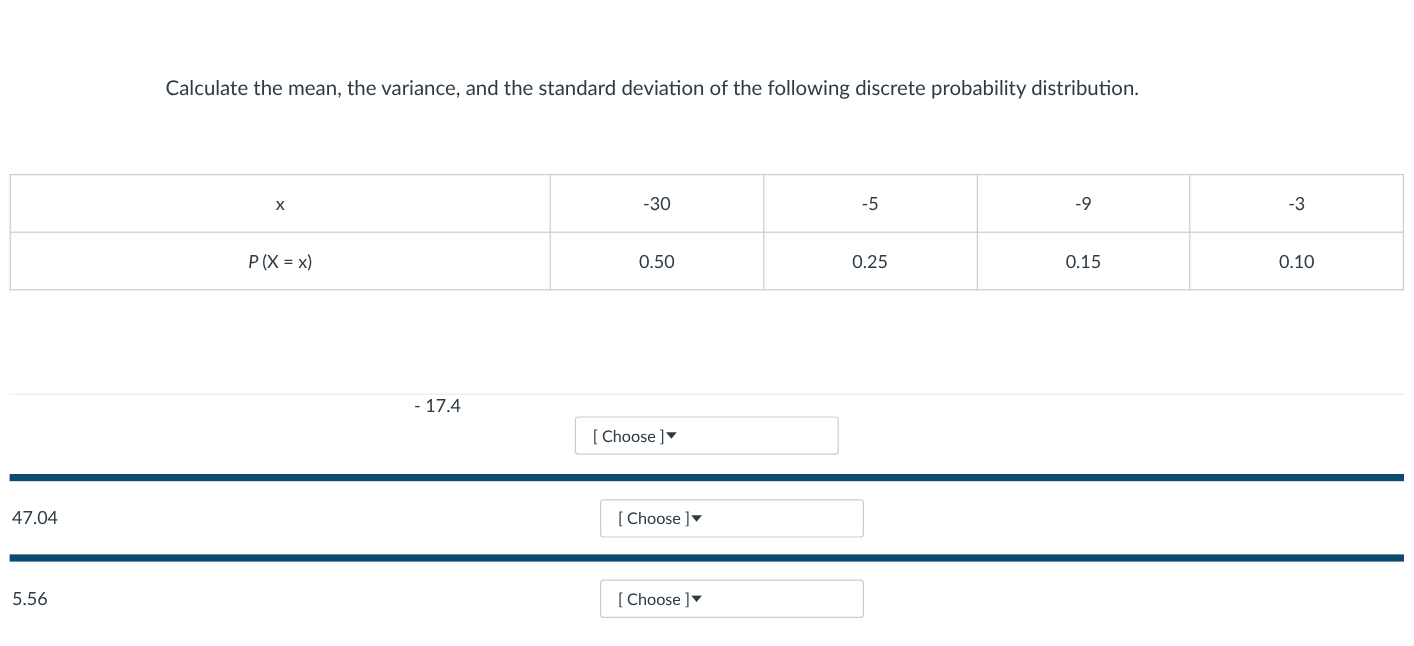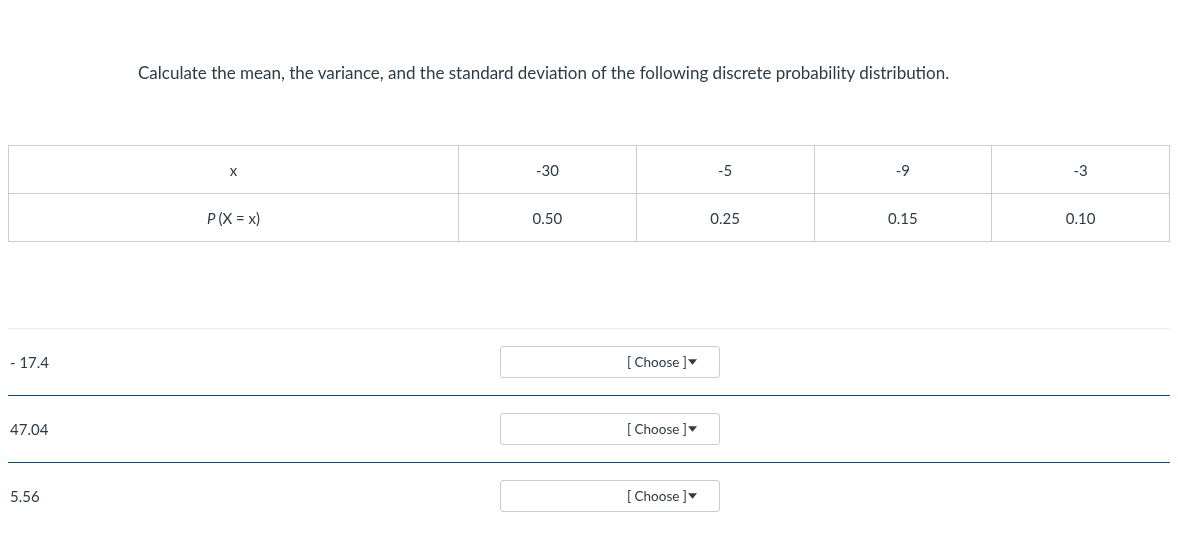--- a/index.html
+++ b/index.html
@@ -43,45 +43,46 @@
     .italic {
       font-style: italic;
     }
     .match-area {
       margin: 86px 0 0 8px;
       width: 1162px;
     }
     .match-row {
       display: flex;
       align-items: center;
-      border-top: 1px solid #0c4a6e;
+      border-top: 6px solid #0c4a6e;
       min-height: 67px;
     }
     .match-row:first-child {
       border-top: 1px solid #ebedee;
+      flex-direction: column;
     }
     .match-value {
       width: 492px;
       padding-left: 2px;
       font-size: 15px;
       color: #2d3b45;
     }
     .match-select-wrap {
       position: relative;
       width: 220px;
     }
     .match-select {
       display: flex;
       align-items: center;
-      justify-content: flex-end;
+      justify-content: flex-start;
       border: 1px solid #c7cdd1;
       border-radius: 3px;
       background: #fff;
       height: 32px;
-      padding: 0 22px 0 14px;
+      padding: 0 5px 0 14px;
       font-size: 13.5px;
       color: #2d3b45;
       cursor: pointer;
     }
     .chevron {
       width: 10px;
       height: 10px;
       display: inline-flex;
       align-items: center;
       justify-content: center;

